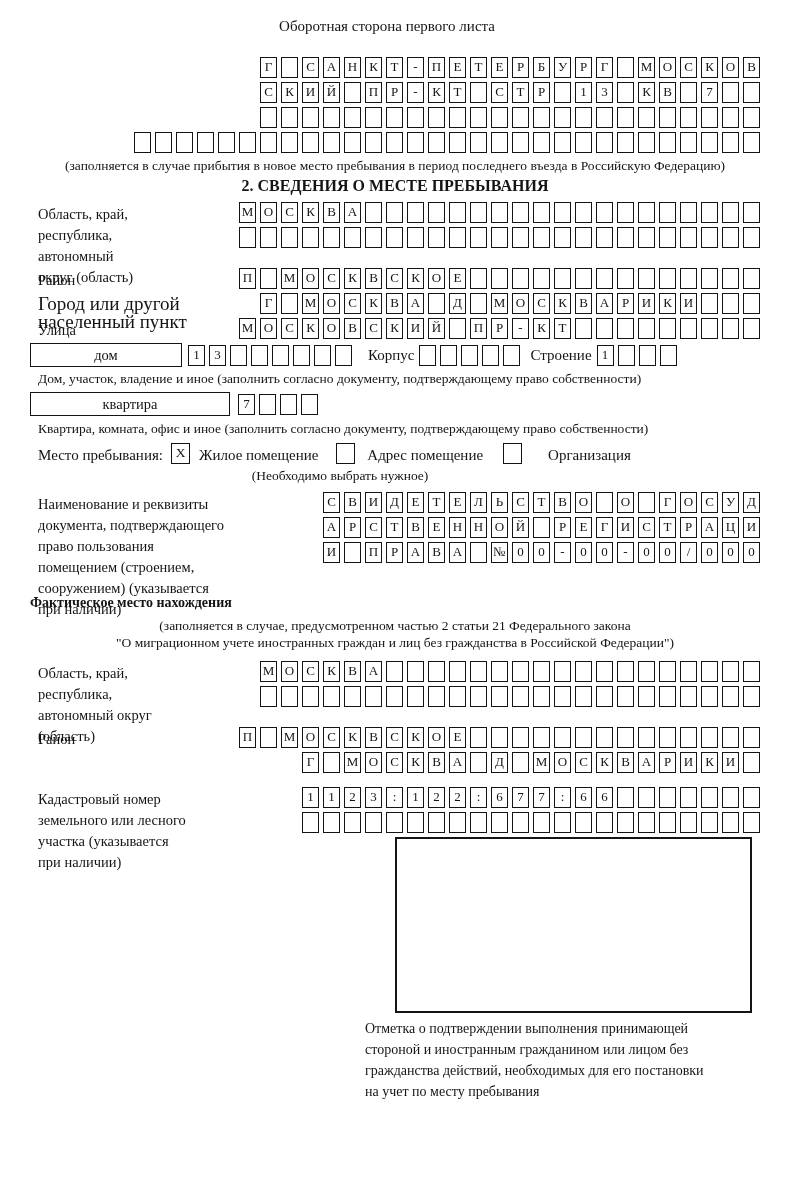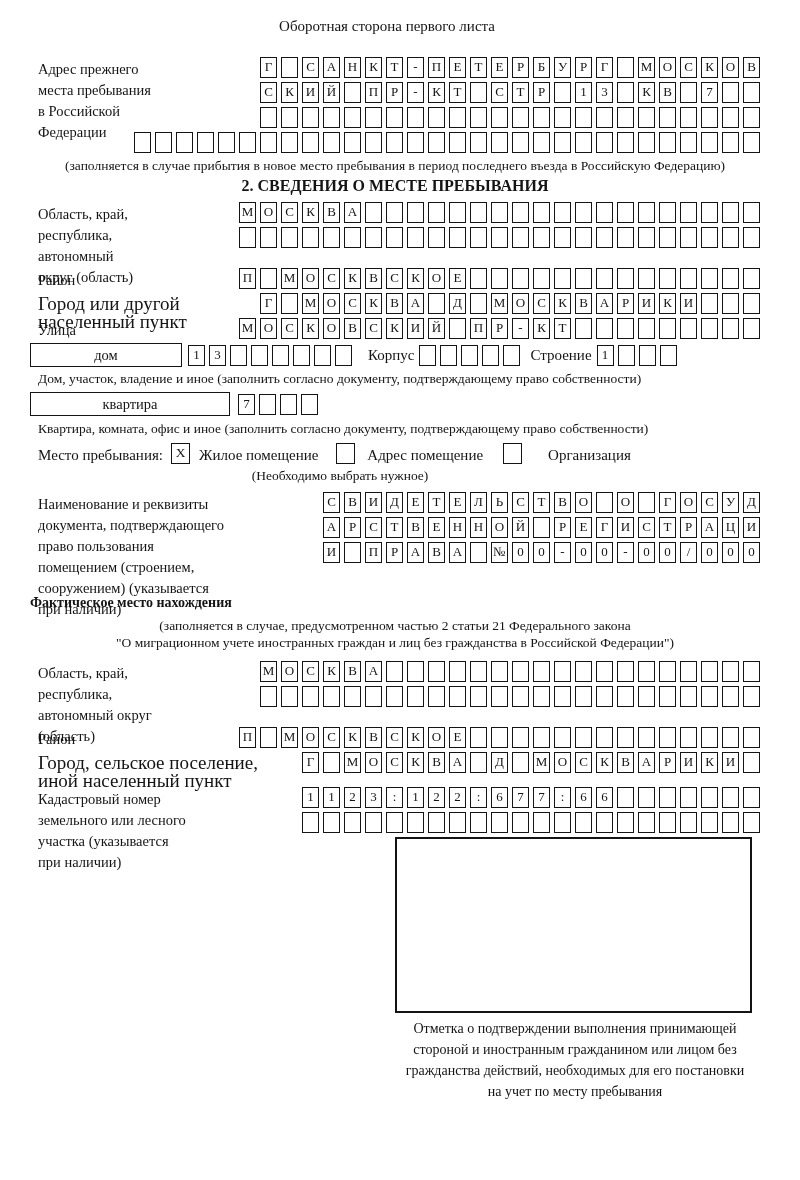--- a/index.html
+++ b/index.html
@@ -59,40 +59,36 @@
   .fact-title { text-align: left; font-weight: bold; font-size: 14px; line-height: 20px; }
 
   .stampbox {
     width: 357px; height: 176px;
     border: 2px solid #141414;
     margin-left: 365px;
     background: #fff;
   }
   .stampcaption {
     margin-left: 335px; width: 420px;
-    text-align: center; font-size: 14px; line-height: 21px;
+    text-align: left; font-size: 14px; line-height: 21px;
     white-space: pre-line;
   }
 
   
   .mt2 { margin-top: 2px; }  .mt3 { margin-top: 3px; }  .mt4 { margin-top: 4px; }
   .mt5 { margin-top: 5px; }  .mt6 { margin-top: 6px; }  .mt8 { margin-top: 8px; }
   .mt10 { margin-top: 10px; } .mt14 { margin-top: 14px; } .mt20 { margin-top: 20px; }
   .mt22 { margin-top: 22px; } .mt30 { margin-top: 30px; }
 </style>
 </head>
 <body>
 
 <div class="page-header">Оборотная сторона первого листа</div>
 
 <div class="field mt22">
-  <div class="flabel">Адрес прежнего
-места пребывания
-в Российской
-Федерации</div>
   <div class="brow">
       <span class="cbox">Г</span>
       <span class="cbox"></span>
       <span class="cbox">С</span>
       <span class="cbox">А</span>
       <span class="cbox">Н</span>
       <span class="cbox">К</span>
       <span class="cbox">Т</span>
       <span class="cbox">-</span>
       <span class="cbox">П</span>
@@ -577,22 +573,20 @@
       <span class="cbox"></span>
       <span class="cbox"></span>
       <span class="cbox"></span>
       <span class="cbox"></span>
       <span class="cbox"></span>
       <span class="cbox"></span>
     </div>
 </div>
 
 <div class="field mt2">
-  <div class="flabel sm">Город, сельское поселение,
-иной населенный пункт</div>
   <div class="brow">
       <span class="cbox">Г</span>
       <span class="cbox"></span>
       <span class="cbox">М</span>
       <span class="cbox">О</span>
       <span class="cbox">С</span>
       <span class="cbox">К</span>
       <span class="cbox">В</span>
       <span class="cbox">А</span>
       <span class="cbox"></span>

